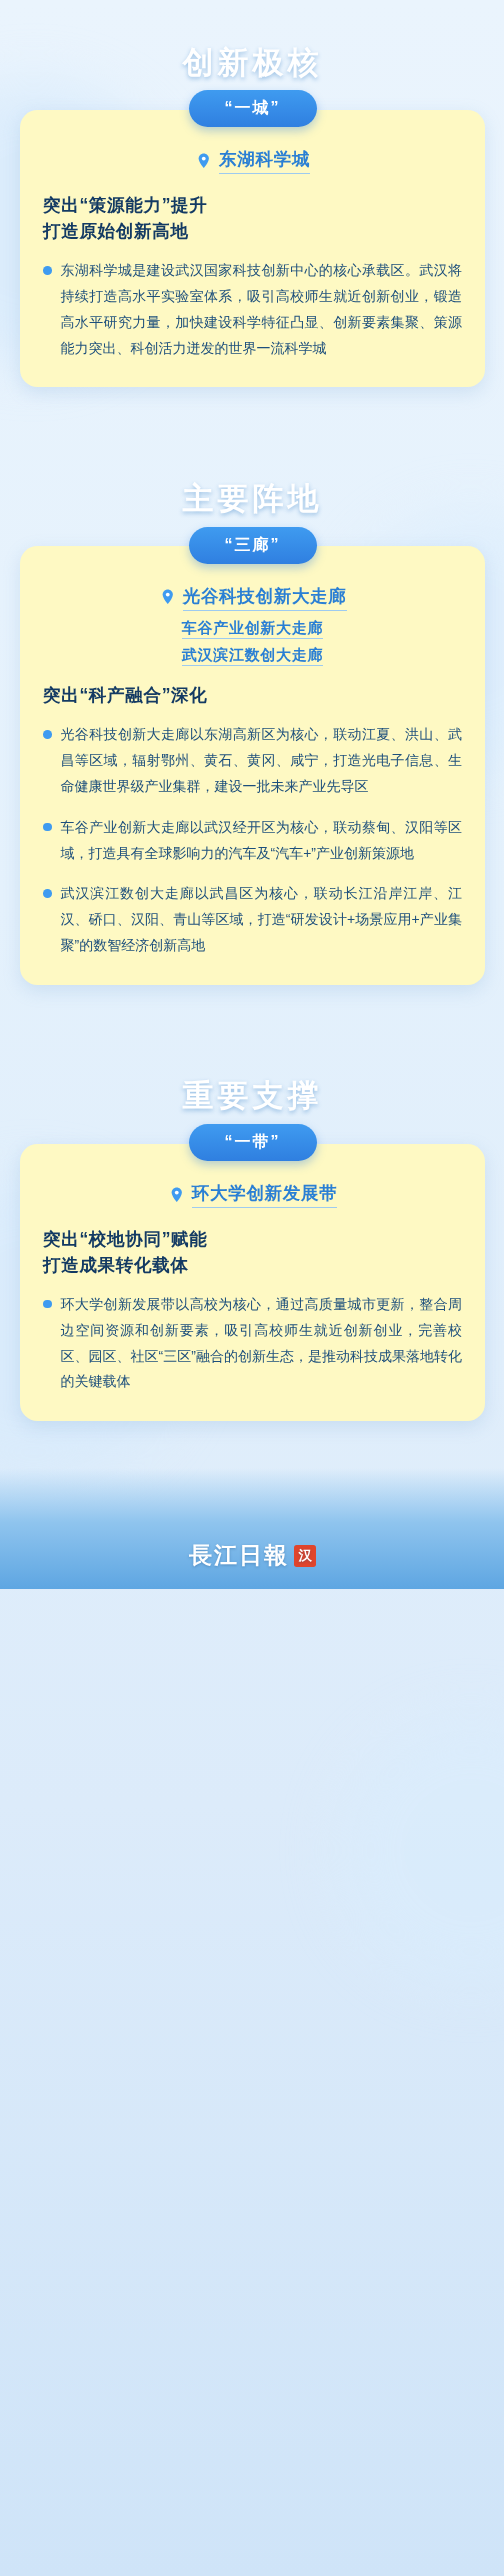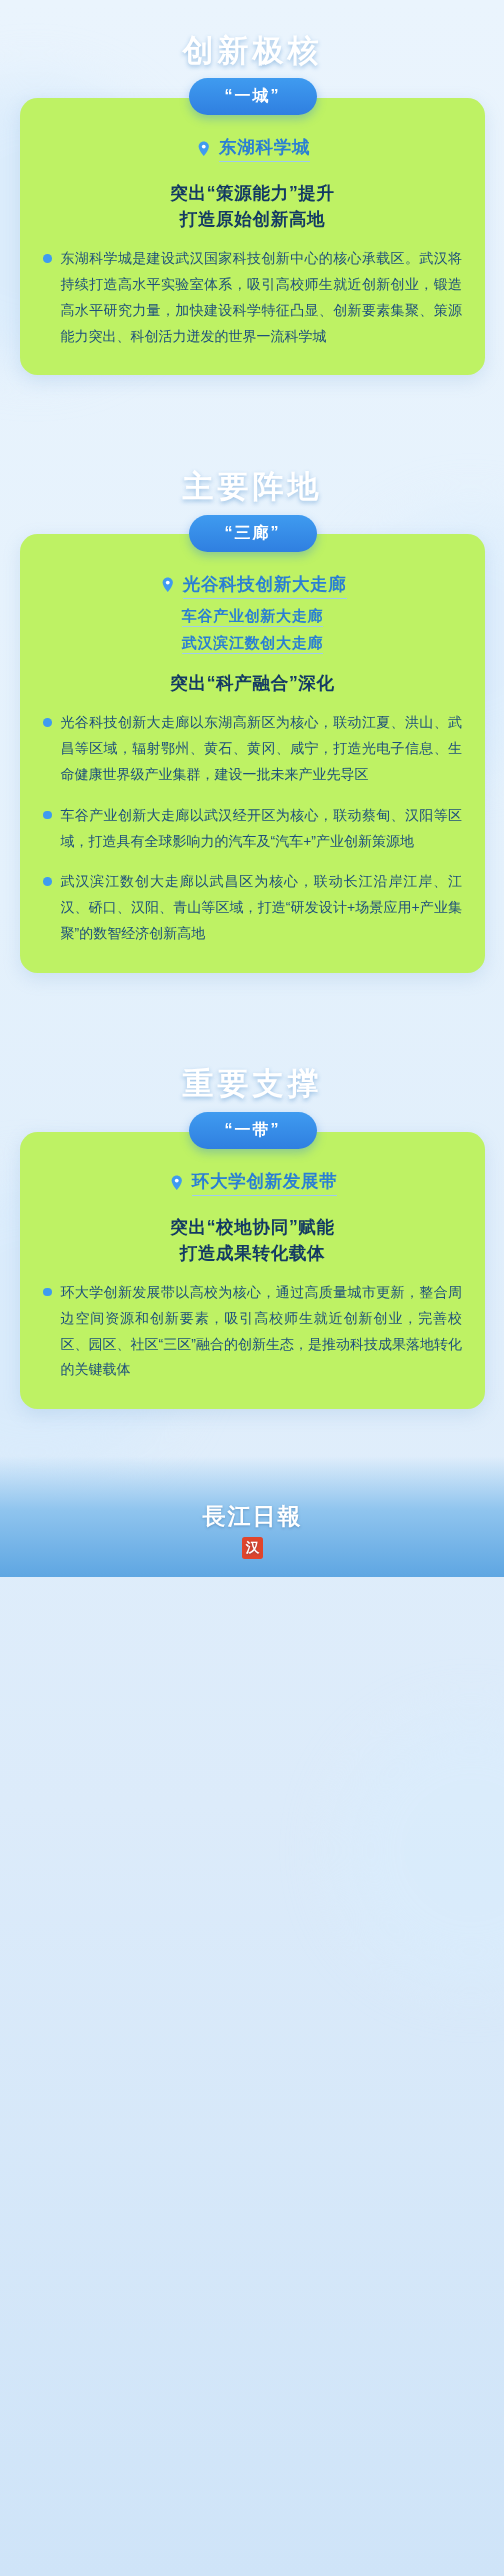--- a/index.html
+++ b/index.html
@@ -7,21 +7,21 @@
     width:505px;
     font-family:"Liberation Sans","DejaVu Sans",sans-serif;
     background:linear-gradient(180deg,#eaf4fd 0%,#e4f1fc 35%,#dcebfa 70%,#cfe4f8 100%);
     -webkit-font-smoothing:antialiased;
   }
   .page{
     position:relative;
     width:505px;
     min-height:2576px;
     box-sizing:border-box;
-    padding:4px 0 0 0;
+    padding:16px 0 0 0;
     overflow:hidden;
   }
   
   .glow{position:absolute;border-radius:50%;filter:blur(27px);opacity:.5;pointer-events:none;}
   .g1{width:283px;height:283px;left:-108px;top:81px;background:#cfe6fb;}
   .g2{width:256px;height:256px;right:-94px;top:511px;background:#d9ecfd;}
   .g3{width:309px;height:309px;left:-121px;top:1177px;background:#d4e9fc;}
   .g4{width:269px;height:269px;right:-101px;top:1716px;background:#d9edfd;}
 
   .section{position:relative;z-index:2;}
@@ -43,21 +43,21 @@
     color:#fff;
     font-size:16px;
     font-weight:bold;
     letter-spacing:2px;
     padding:8px 36px;
     border-radius:19px;
     box-shadow:0 4px 9.4px rgba(47,127,224,.35);
   }
   .card{
     margin:0 20px;
-    background:#bef264;
+    background:#fef9c3;
     border-radius:17.5px;
     box-shadow:0 5.4px 17.5px rgba(120,165,210,.22);
     padding:31px 23px 23px 23px;
     box-sizing:border-box;
   }
   .card-inner{padding-top:2.7px;}
 
   .anchor-row{
     display:flex;
     align-items:center;
@@ -81,21 +81,21 @@
     text-align:center;
     color:#2a7fd4;
     font-size:15px;
     font-weight:bold;
     letter-spacing:0.7px;
     margin:8px 0 1.3px 0;
   }
   .anchor-sub span{border-bottom:1.3px solid #9ecbf0;padding-bottom:2px;}
 
   .headline{
-    text-align:center;
+    text-align:left;
     color:#133a63;
     font-size:17.5px;
     font-weight:bold;
     line-height:1.5;
     margin:17.5px 0 13.5px 0;
     letter-spacing:0.7px;
   }
   .para{
     position:relative;
     color:#1d4f7c;
@@ -131,21 +131,20 @@
   .footer-logo{
     display:flex;
     align-items:center;
     gap:5.4px;
     color:#ffffff;
     font-size:23px;
     font-weight:bold;
     letter-spacing:2px;
     font-family:"DejaVu Serif","Liberation Serif",serif;
     text-shadow:0 1.3px 2.7px rgba(20,70,120,.35);
-    flex-direction:column;
   }
   .footer-mark{
     display:inline-block;
     background:#e0452c;
     color:#fff;
     font-size:13.5px;
     font-weight:bold;
     padding:2px 4px;
     border-radius:2.7px;
     letter-spacing:0;

